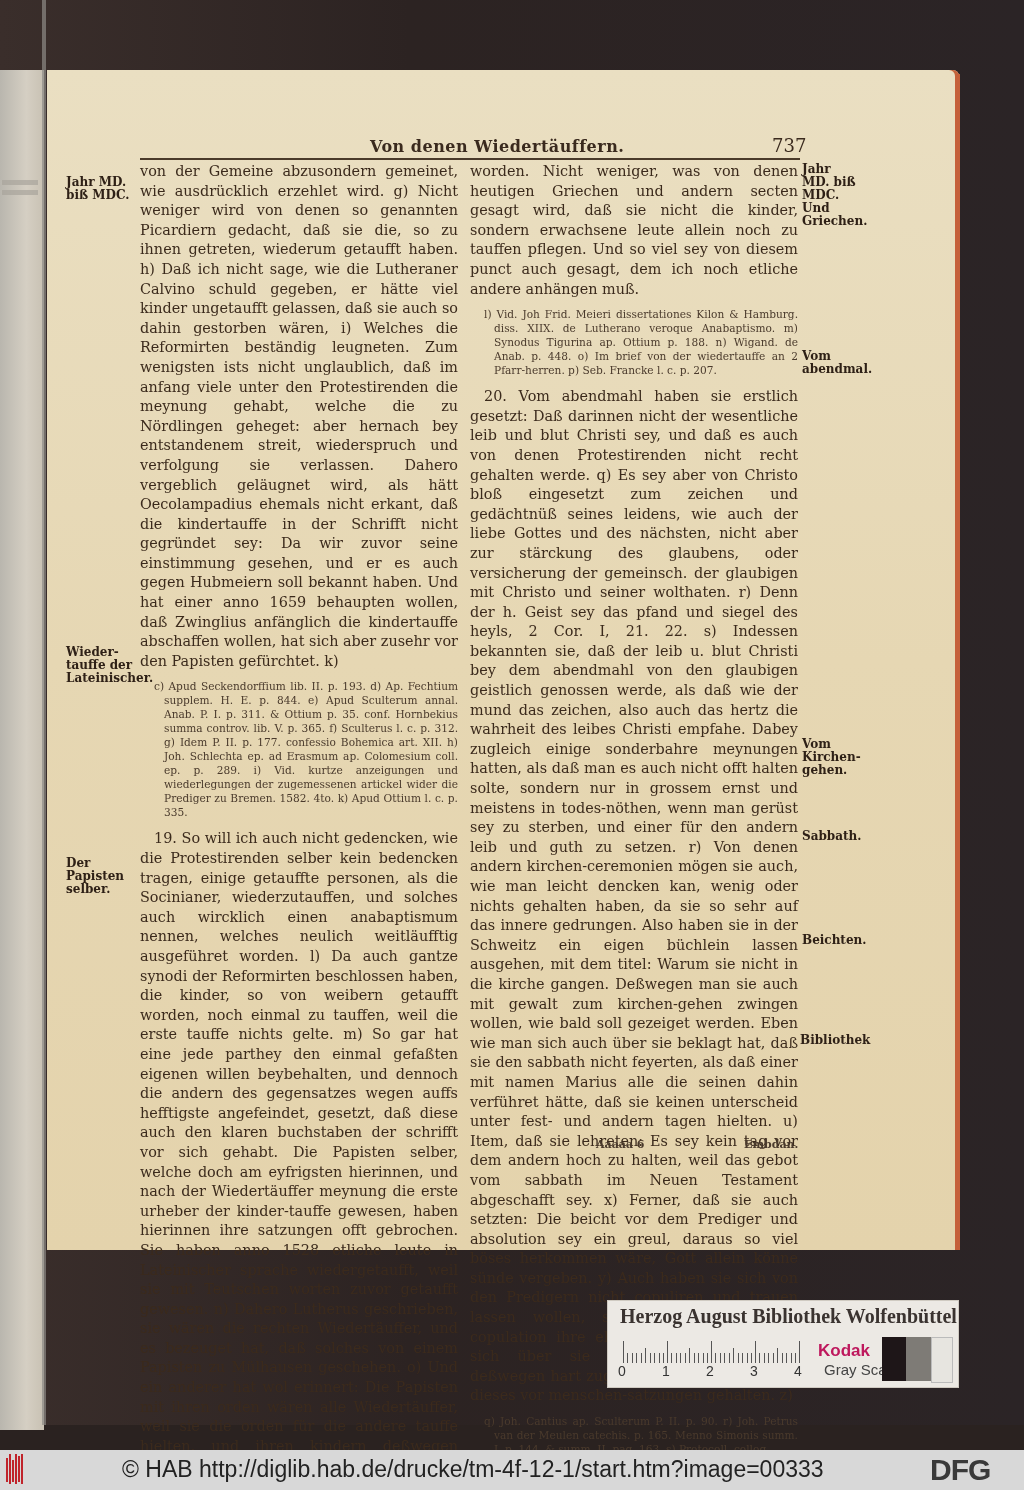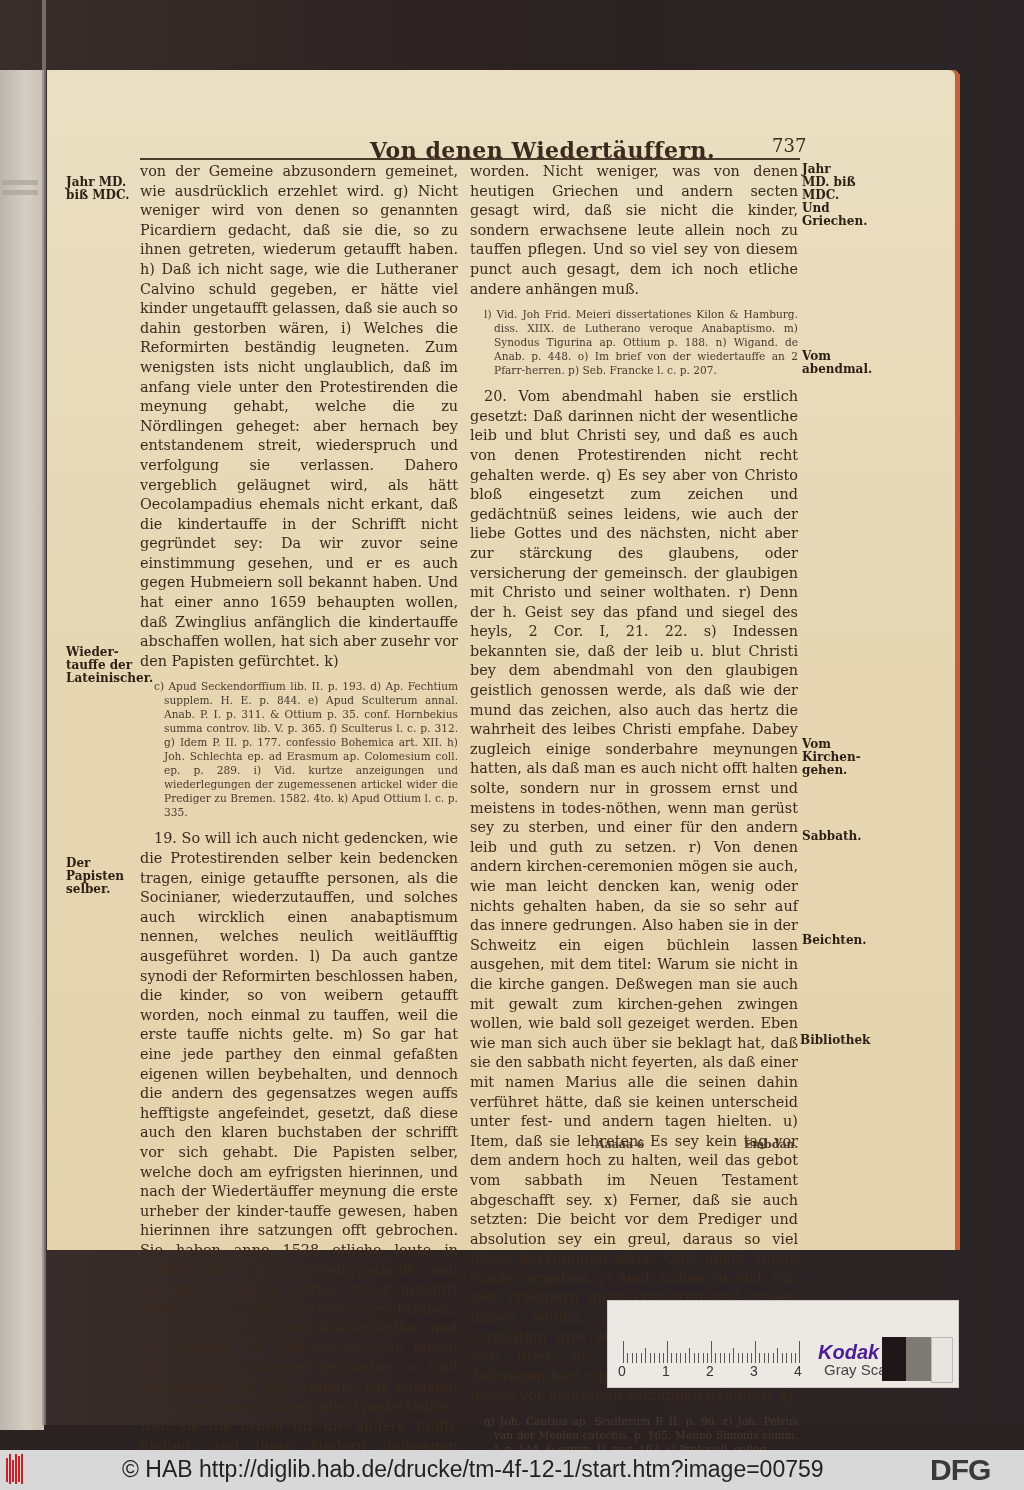--- a/index.html
+++ b/index.html
@@ -3,36 +3,36 @@
 <meta charset="utf-8">
 <style>
   html,body{margin:0;padding:0;}
   body{width:1024px;height:1490px;position:relative;overflow:hidden;background:#2a2220;font-family:"DejaVu Serif",serif;}
   .bg-dark{position:absolute;left:0;top:0;width:1024px;height:1425px;background:linear-gradient(90deg,#3a2e2b 0%,#2c2322 40%,#2b2426 100%);}
   .left-page{position:absolute;left:0;top:70px;width:44px;height:1360px;background:linear-gradient(90deg,#b9b6ae 0%,#d5cfc3 60%,#c8c1b3 100%);}
   .left-edge{position:absolute;left:42px;top:0;width:4px;height:1425px;background:#8d8a86;opacity:.7;}
   .left-ghost{position:absolute;left:2px;width:36px;height:5px;background:#a8a49b;opacity:.7;}
   .page{position:absolute;left:47px;top:70px;width:912px;height:1180px;background:#e9dcbc;background:linear-gradient(180deg,#eadfc2 0%,#e6d7b3 50%,#e4d3ac 100%);box-shadow:inset -4px 0 0 #c4643c;border-top-right-radius:6px;}
   .page-right-edge{position:absolute;left:955px;top:74px;width:5px;height:1176px;background:#c5603a;}
-  .header{position:absolute;left:370px;top:137px;font-family:"DejaVu Serif",serif;font-size:22px;color:#3a2a1e;letter-spacing:.5px;font-weight:bold;}
+  .header{position:absolute;left:370px;top:137px;font-family:"DejaVu Serif",serif;font-size:16px;color:#3a2a1e;letter-spacing:.5px;font-weight:bold;}
   .pagenum{position:absolute;left:772px;top:135px;font-size:18px;color:#3a2a1e;}
   .rule{position:absolute;left:140px;top:158px;width:660px;height:2px;background:#4a3a2a;}
   .col{position:absolute;font-size:14.4px;line-height:19.6px;color:#3b2a1c;text-align:justify;}
   .col p{margin:0;}
   .col-left{left:140px;top:162px;width:318px;}
   .col-right{left:470px;top:162px;width:328px;}
   .fn{font-size:10.6px;line-height:14px;color:#4a3a2c;margin:8px 0 10px 14px !important;padding-left:10px;text-indent:-10px;}
   .margin-note{position:absolute;font-size:12px;line-height:13px;color:#2e2016;font-weight:bold;}
   .sig{position:absolute;top:1138px;font-size:11px;color:#4a3a2c;font-weight:bold;}
   .target{position:absolute;left:607px;top:1300px;width:350px;height:86px;background:#ece9e4;border:1px solid #cfcac1;}
   .target-title{position:absolute;left:12px;top:4px;font-family:"Liberation Serif",serif;font-size:20px;font-weight:bold;color:#3a3330;white-space:nowrap;}
   .ruler{position:absolute;left:15px;top:40px;width:180px;height:22px;}
   .tick{position:absolute;bottom:0;width:1px;background:#555;}
   .ruler-num{position:absolute;top:62px;font-family:"Liberation Sans",sans-serif;font-size:14px;color:#333;}
-  .kodak{position:absolute;left:210px;top:40px;font-family:"Liberation Sans",sans-serif;font-size:20px;font-weight:bold;color:#4c1d95;font-style:italic;}
+  .kodak{position:absolute;left:210px;top:40px;font-family:"Liberation Sans",sans-serif;font-size:17px;font-weight:bold;color:#be185d;}
   .grayscale-label{position:absolute;left:216px;top:60px;font-family:"Liberation Sans",sans-serif;font-size:15px;color:#444;}
   .swatch{position:absolute;top:36px;height:44px;}
   .footer{position:absolute;left:0;top:1450px;width:1024px;height:40px;background:#d8d8d8;}
   .footer-logo{position:absolute;left:6px;top:4px;width:18px;height:30px;}
   .footer-logo span{position:absolute;top:0;width:2px;background:#c0242b;}
   .footer-text{position:absolute;left:122px;top:6px;font-family:"Liberation Sans",sans-serif;font-size:23px;color:#222;white-space:nowrap;}
   .dfg{position:absolute;left:930px;top:3px;font-family:"Liberation Sans",sans-serif;font-size:30px;font-weight:bold;color:#3a3a3a;letter-spacing:-1px;}
 </style>
 </head>
 <body>
@@ -73,20 +73,21 @@
 <div class="margin-note" style="left:802px;top:350px;width:56px">Vom abendmal.</div>
 <div class="margin-note" style="left:802px;top:738px;width:56px">Vom Kirchen-gehen.</div>
 <div class="margin-note" style="left:802px;top:830px;width:56px">Sabbath.</div>
 <div class="margin-note" style="left:802px;top:934px;width:56px">Beichten.</div>
 <div class="margin-note" style="left:800px;top:1034px;width:56px">Bibliothek</div>
 
 <div class="sig" style="left:596px">Aaaaa 6</div>
 <div class="sig" style="left:744px">Embdan.</div>
 
 <div class="target">
+  <div class="target-title">Herzog August Bibliothek Wolfenbüttel</div>
   <div class="ruler">
     <div class="tick" style="left:0;height:22px"></div>
       <div class="tick" style="left:4px;height:10px"></div>
       <div class="tick" style="left:9px;height:10px"></div>
       <div class="tick" style="left:13px;height:10px"></div>
       <div class="tick" style="left:18px;height:10px"></div>
       <div class="tick" style="left:22px;height:15px"></div>
       <div class="tick" style="left:27px;height:10px"></div>
       <div class="tick" style="left:31px;height:10px"></div>
       <div class="tick" style="left:36px;height:10px"></div>
@@ -137,15 +138,15 @@
 
 <div class="footer">
   <div class="footer-logo">
     <span style="left:0;height:24px;top:4px"></span>
       <span style="left:3px;height:30px"></span>
       <span style="left:6px;height:22px;top:6px"></span>
       <span style="left:9px;height:30px"></span>
       <span style="left:12px;height:26px;top:2px"></span>
       <span style="left:15px;height:30px"></span>
   </div>
-  <div class="footer-text">© HAB http://diglib.hab.de/drucke/tm-4f-12-1/start.htm?image=00759</div>
+  <div class="footer-text">© HAB http://diglib.hab.de/drucke/tm-4f-12-1/start.htm?image=00333</div>
   <div class="dfg">DFG</div>
 </div>
 
 </body></html>

